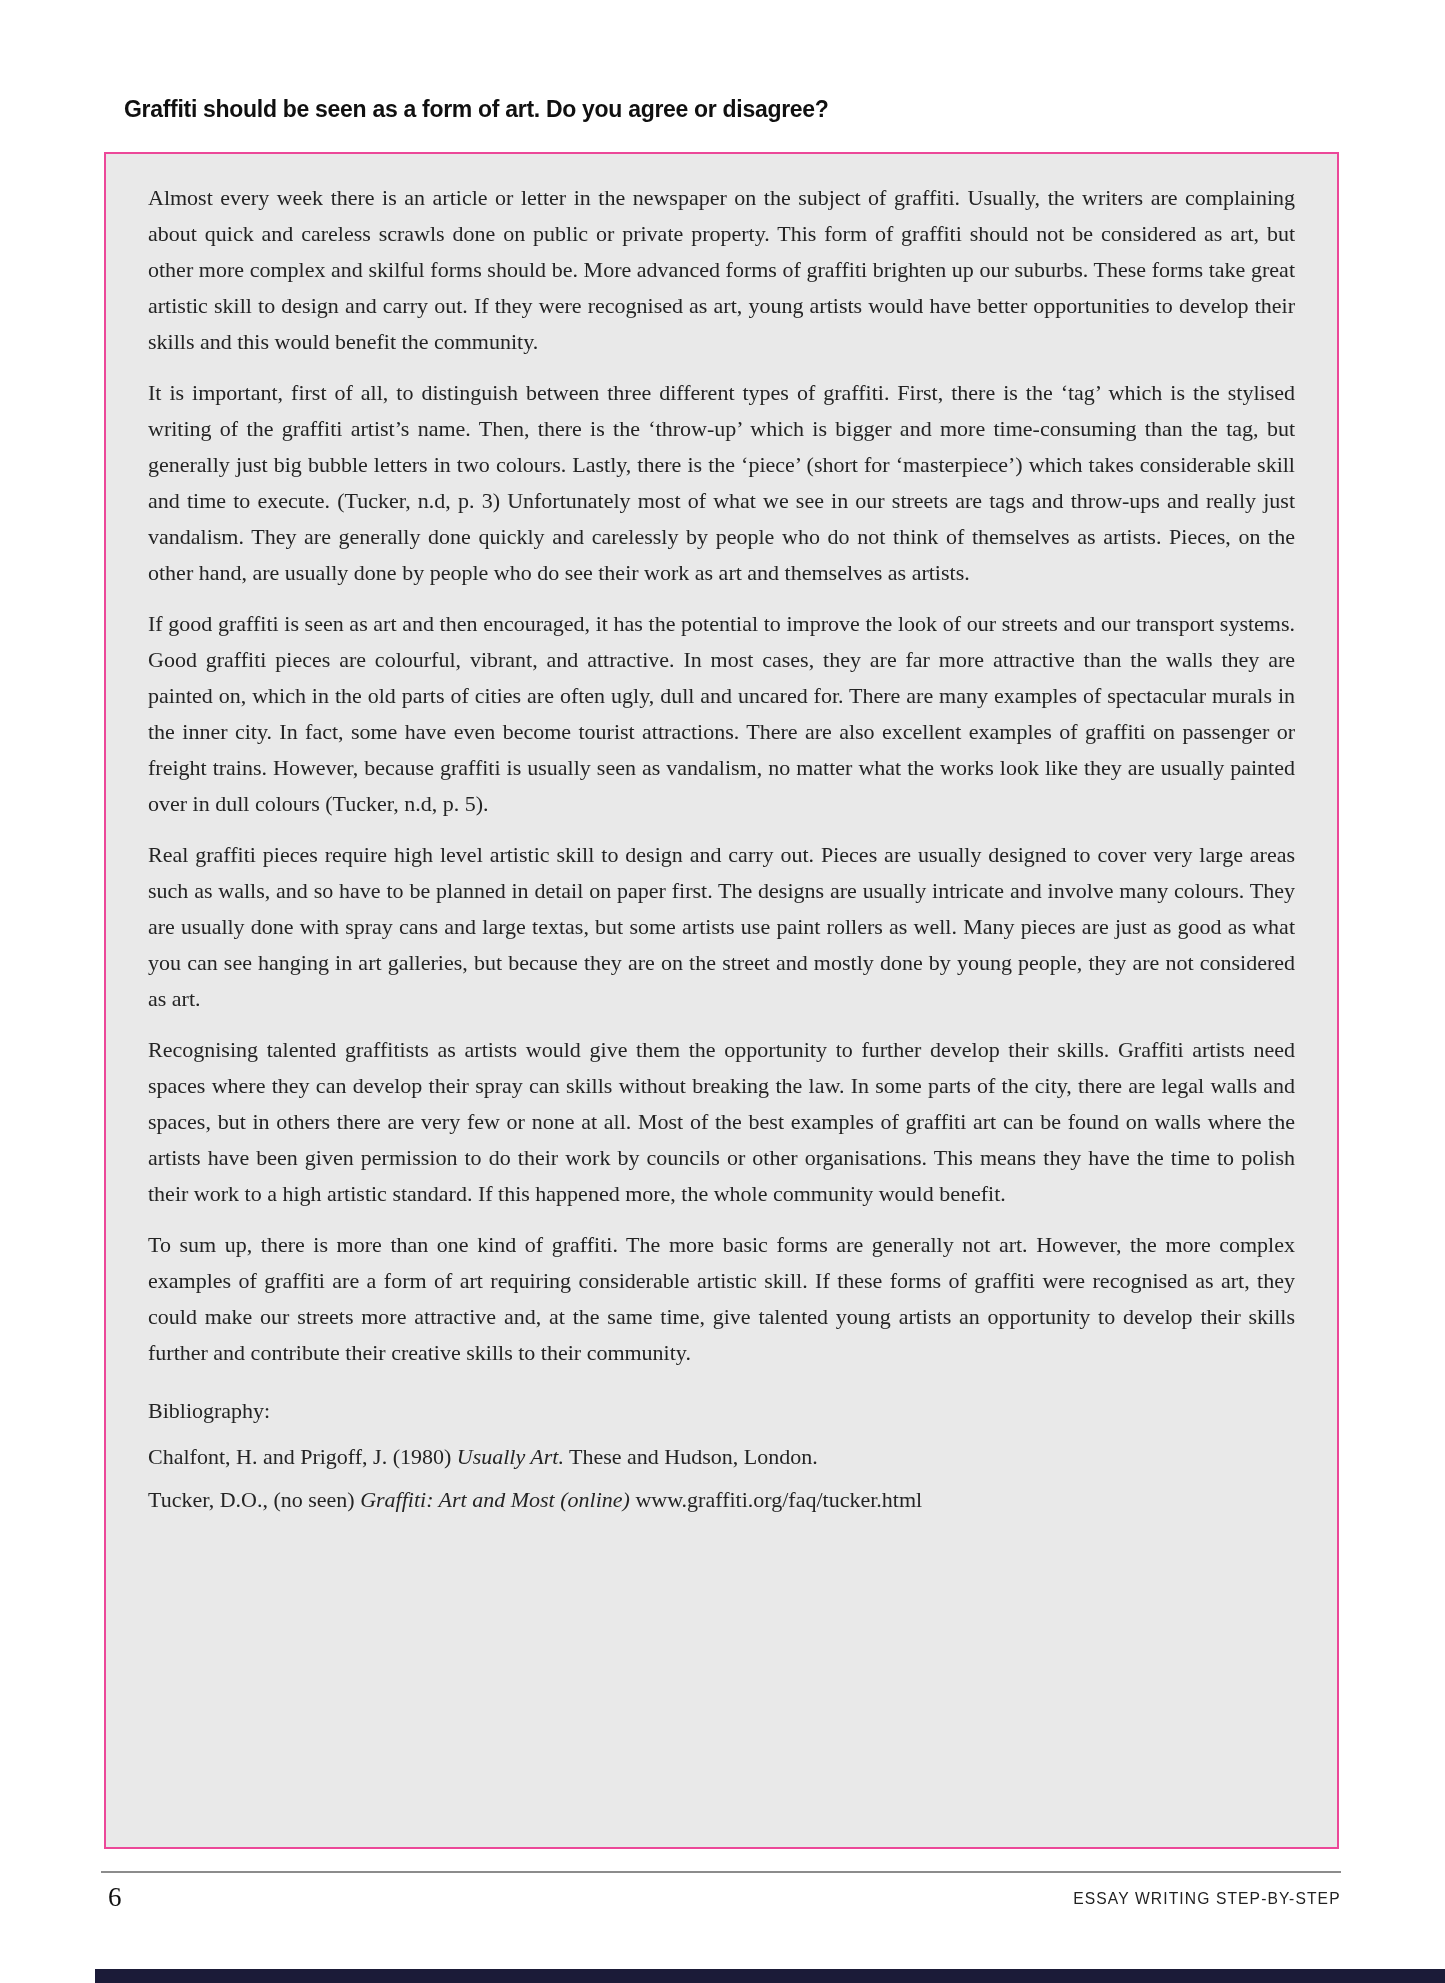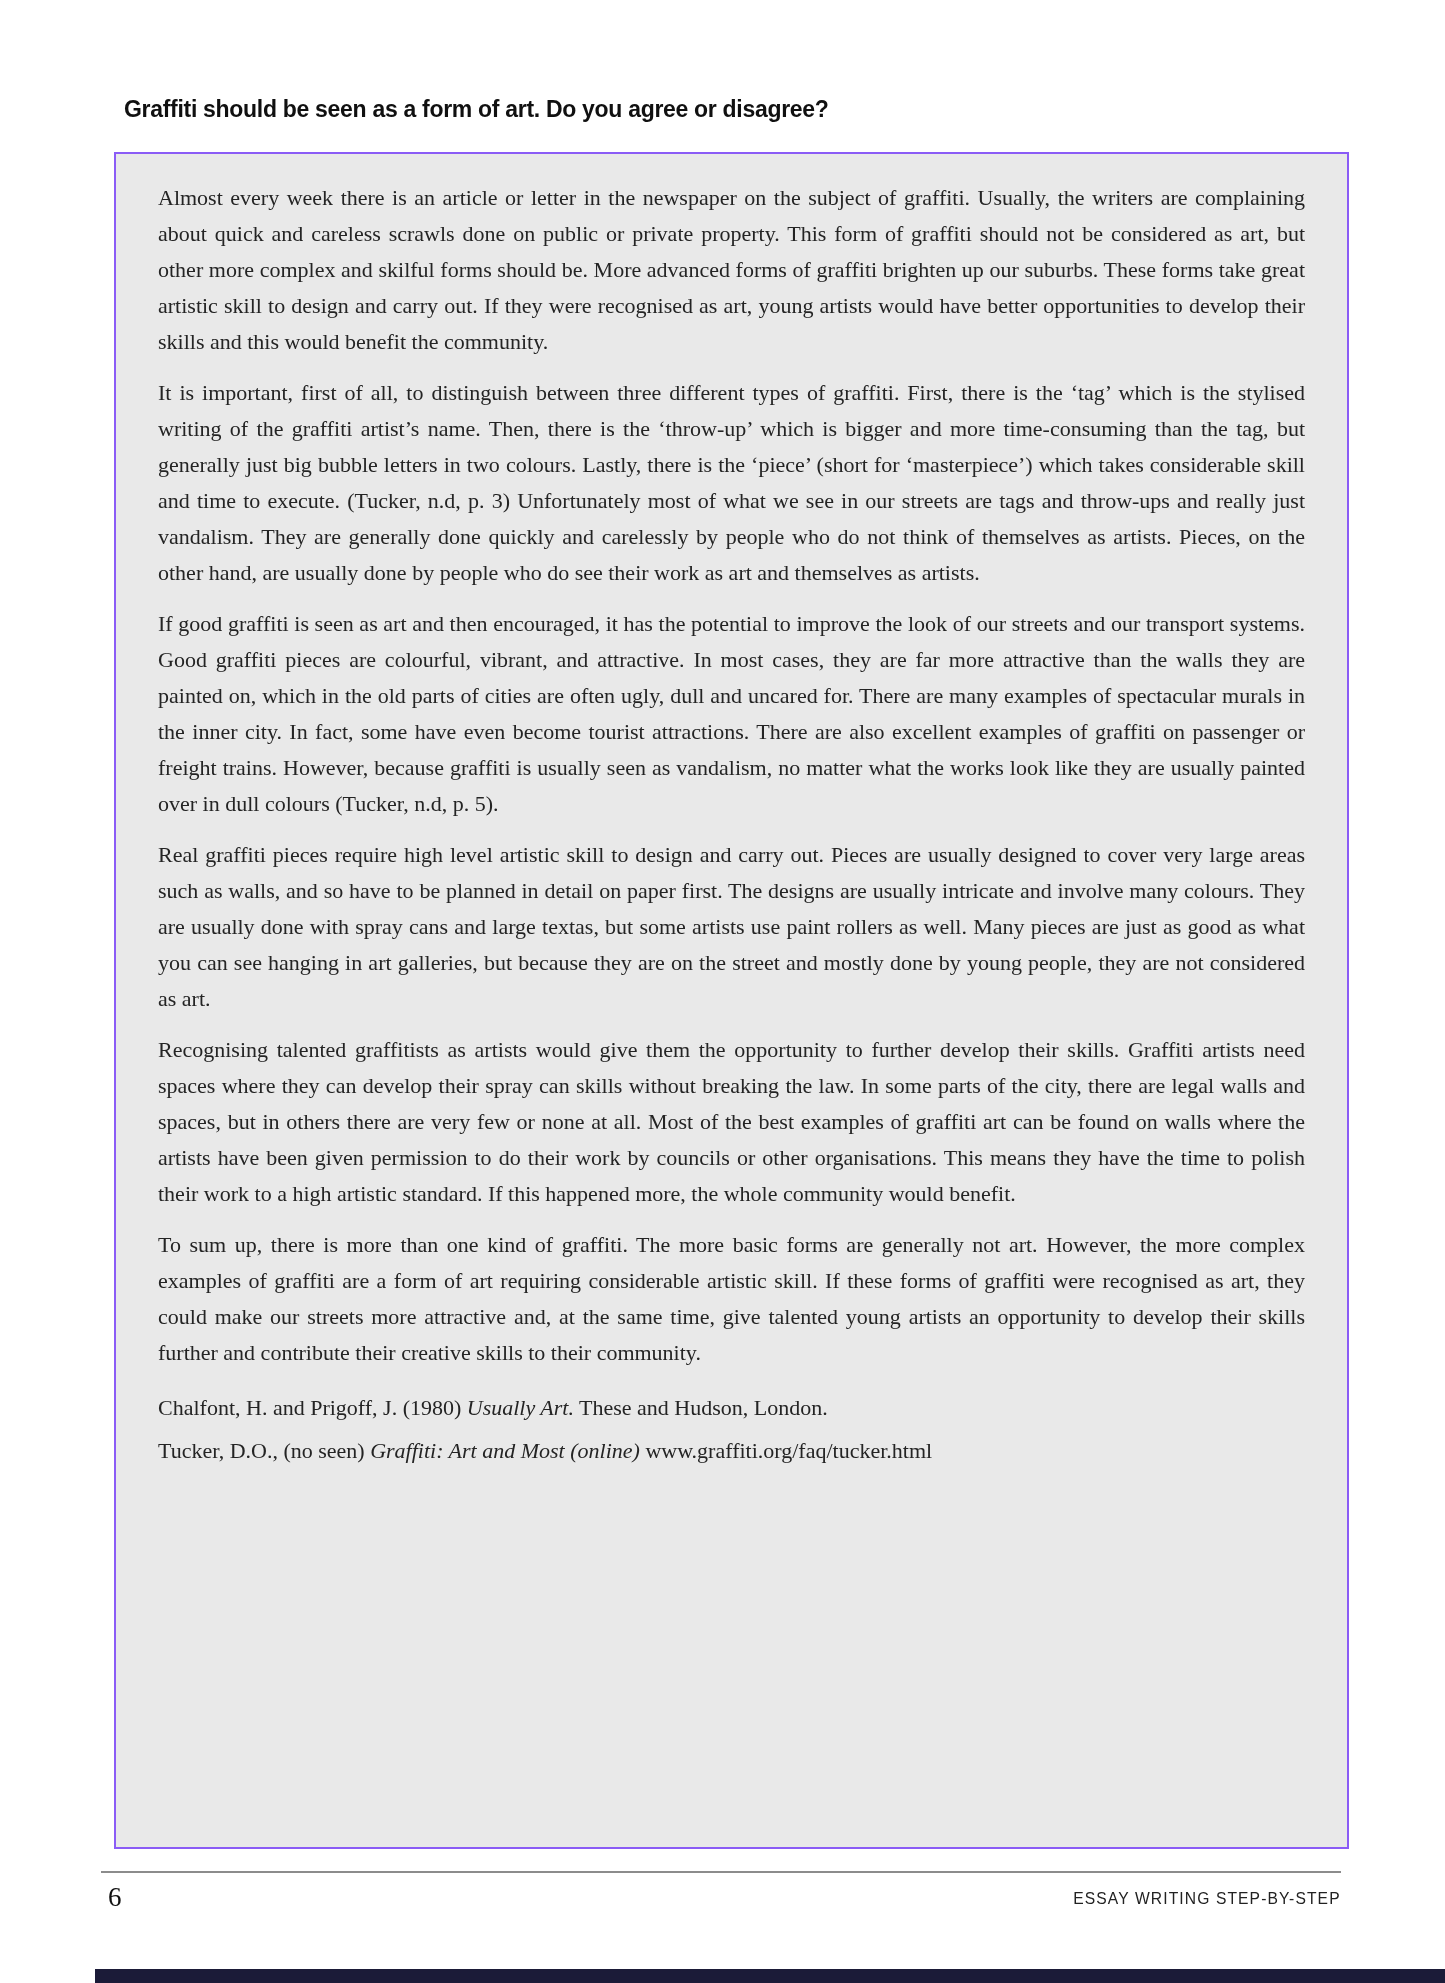--- a/index.html
+++ b/index.html
@@ -16,25 +16,25 @@
     width: 1240px;
     font-family: "Liberation Sans", sans-serif;
     font-weight: bold;
     font-size: 23px;
     letter-spacing: -0.3px;
     color: #101010;
     margin: 16px;
   }
   .essay-box {
     position: absolute;
-    left: 114px; top: 152px;
+    left: 104px; top: 152px;
     width: 1235px; height: 1697px;
     box-sizing: border-box;
     background: #e9e9e9;
-    border: 2px solid #8b5cf6;
+    border: 2px solid #ec4899;
     padding: 26px 42px 0 42px;
     overflow: hidden;
   }
   .essay-box p.para {
     margin: 0 0 15px 0;
     font-size: 22px;
     line-height: 36px;
     text-align: justify;
     color: #242424;
   }
@@ -87,20 +87,21 @@
 <h1 class="page-title">Graffiti should be seen as a form of art. Do you agree or disagree?</h1>
 
 <div class="essay-box">
   <p class="para">Almost every week there is an article or letter in the newspaper on the subject of graffiti. Usually, the writers are complaining about quick and careless scrawls done on public or private property. This form of graffiti should not be considered as art, but other more complex and skilful forms should be. More advanced forms of graffiti brighten up our suburbs. These forms take great artistic skill to design and carry out. If they were recognised as art, young artists would have better opportunities to develop their skills and this would benefit the community.</p>
   <p class="para">It is important, first of all, to distinguish between three different types of graffiti. First, there is the ‘tag’ which is the stylised writing of the graffiti artist’s name. Then, there is the ‘throw-up’ which is bigger and more time-consuming than the tag, but generally just big bubble letters in two colours. Lastly, there is the ‘piece’ (short for ‘masterpiece’) which takes considerable skill and time to execute. (Tucker, n.d, p. 3) Unfortunately most of what we see in our streets are tags and throw-ups and really just vandalism. They are generally done quickly and carelessly by people who do not think of themselves as artists. Pieces, on the other hand, are usually done by people who do see their work as art and themselves as artists.</p>
   <p class="para">If good graffiti is seen as art and then encouraged, it has the potential to improve the look of our streets and our transport systems. Good graffiti pieces are colourful, vibrant, and attractive. In most cases, they are far more attractive than the walls they are painted on, which in the old parts of cities are often ugly, dull and uncared for. There are many examples of spectacular murals in the inner city. In fact, some have even become tourist attractions. There are also excellent examples of graffiti on passenger or freight trains. However, because graffiti is usually seen as vandalism, no matter what the works look like they are usually painted over in dull colours (Tucker, n.d, p. 5).</p>
   <p class="para">Real graffiti pieces require high level artistic skill to design and carry out. Pieces are usually designed to cover very large areas such as walls, and so have to be planned in detail on paper first. The designs are usually intricate and involve many colours. They are usually done with spray cans and large textas, but some artists use paint rollers as well. Many pieces are just as good as what you can see hanging in art galleries, but because they are on the street and mostly done by young people, they are not considered as art.</p>
   <p class="para">Recognising talented graffitists as artists would give them the opportunity to further develop their skills. Graffiti artists need spaces where they can develop their spray can skills without breaking the law. In some parts of the city, there are legal walls and spaces, but in others there are very few or none at all. Most of the best examples of graffiti art can be found on walls where the artists have been given permission to do their work by councils or other organisations. This means they have the time to polish their work to a high artistic standard. If this happened more, the whole community would benefit.</p>
   <p class="para">To sum up, there is more than one kind of graffiti. The more basic forms are generally not art. However, the more complex examples of graffiti are a form of art requiring considerable artistic skill. If these forms of graffiti were recognised as art, they could make our streets more attractive and, at the same time, give talented young artists an opportunity to develop their skills further and contribute their creative skills to their community.</p>
 
+  <p class="biblio-heading">Bibliography:</p>
 
   <p class="biblio-entry"><span>Chalfont, H. and Prigoff, J. (1980) </span><span class="ital">Usually Art.</span><span> These and Hudson, London.</span></p>
 
   <p class="biblio-entry"><span>Tucker, D.O., (no seen) </span><span class="ital">Graffiti: Art and Most (online)</span><span> www.graffiti.org/faq/tucker.html</span></p>
 </div>
 
 <div class="footer-rule"></div>
 <div class="page-number">6</div>
 <div class="running-title">ESSAY WRITING STEP-BY-STEP</div>
 <div class="footer-bar"></div>

